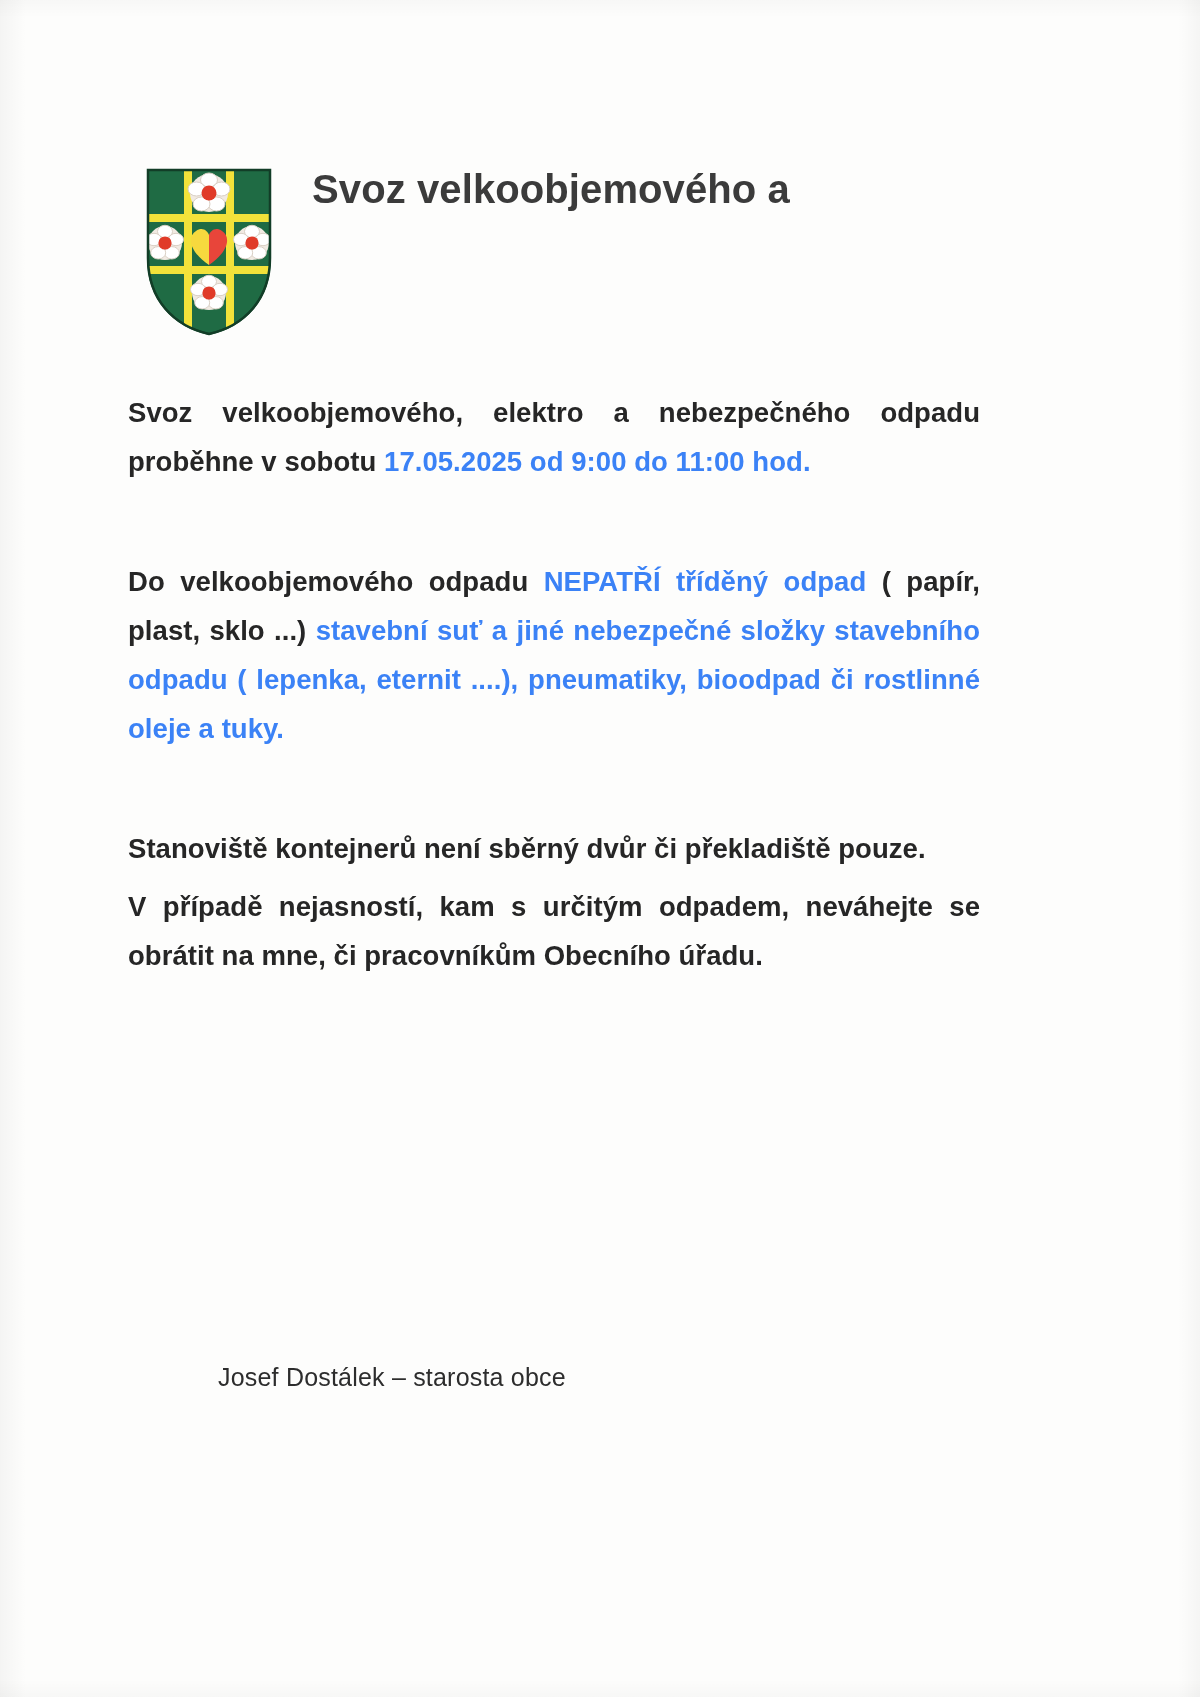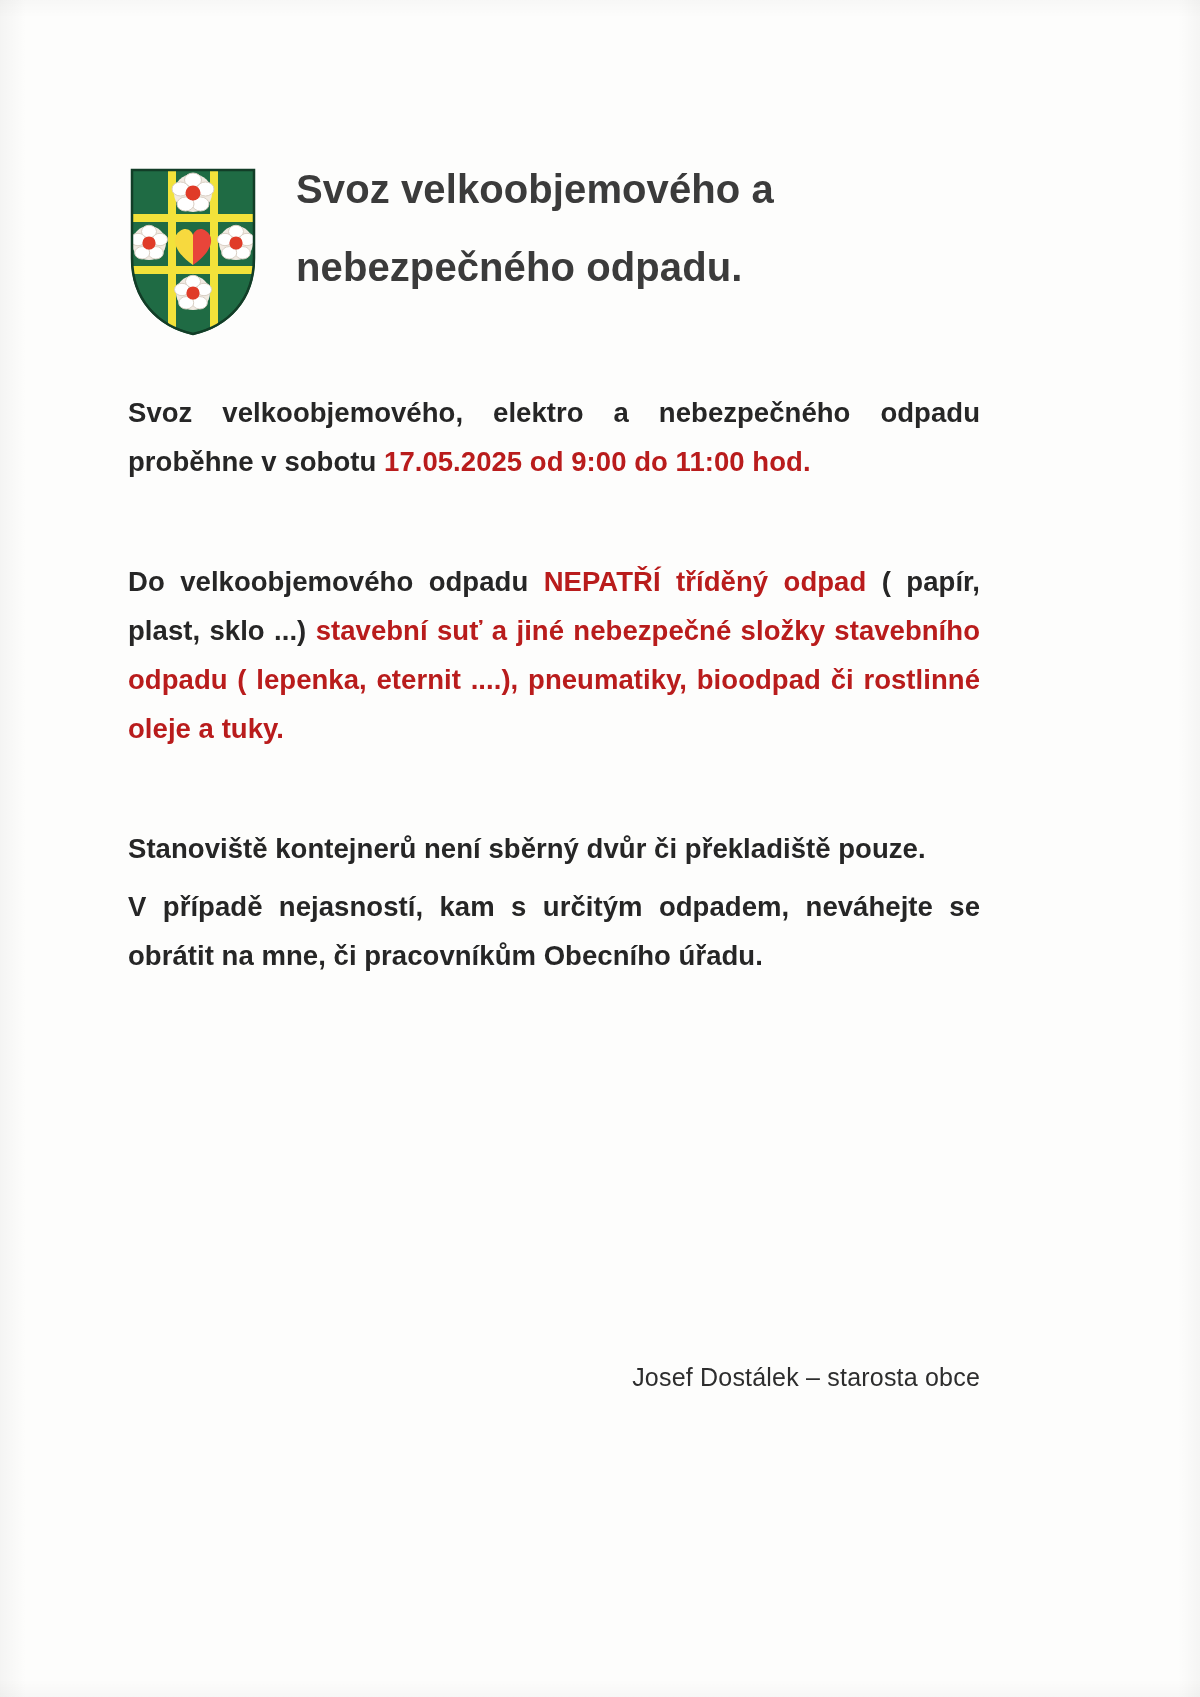--- a/index.html
+++ b/index.html
@@ -38,21 +38,21 @@
   .content {
     position: absolute;
     left: 128px;
     top: 0;
     width: 852px;
   }
 
   
   .header {
     position: absolute;
-    left: 0px;
+    left: 16px;
     top: 163px;
     width: 852px;
     display: flex;
     align-items: flex-start;
   }
 
   .crest-wrap {
     width: 136px;
     flex: 0 0 136px;
     padding-top: 3px;
@@ -101,30 +101,30 @@
     letter-spacing: 0.05px;
   }
   p.para.last-line-nojust {
     text-align-last: left;
   }
 
   .gap-sm { height: 9px; }
   .gap-lg { height: 62px; }
 
   .red {
-    color: #b91c1c;
+    color: #3b82f6;
   }
 
   
   .signature {
     position: absolute;
     left: 0;
     top: 1363px;
     width: 852px;
-    text-align: right;
+    text-align: left;
     padding-left: 90px;
     box-sizing: border-box;
   }
   .signature .sig-text {
     font-size: 25px;
     font-weight: normal;
     color: #2d2d2d;
     letter-spacing: 0.2px;
   }
 </style>
@@ -211,21 +211,20 @@
               <circle r="6.6" fill="#e03b28"></circle>
             </g>
           </g>
 
           <path d="M4 4 H126 V92 C126 134 100 160 65 168 C30 160 4 134 4 92 Z" fill="none" stroke="#123d27" stroke-width="2.5"></path>
         </svg>
       </div>
 
       <div class="title-block">
         <div class="title-line">Svoz velkoobjemového a</div>
-        <div class="title-line">nebezpečného odpadu.</div>
       </div>
     </div>
 
     <div class="body-text">
 
       <p class="para last-line-nojust"><span>Svoz velkoobjemového, elektro a nebezpečného odpadu proběhne v sobotu </span><span class="red">17.05.2025 od 9:00 do 11:00 hod.</span></p>
 
       <div class="gap-sm"></div>
 
 

